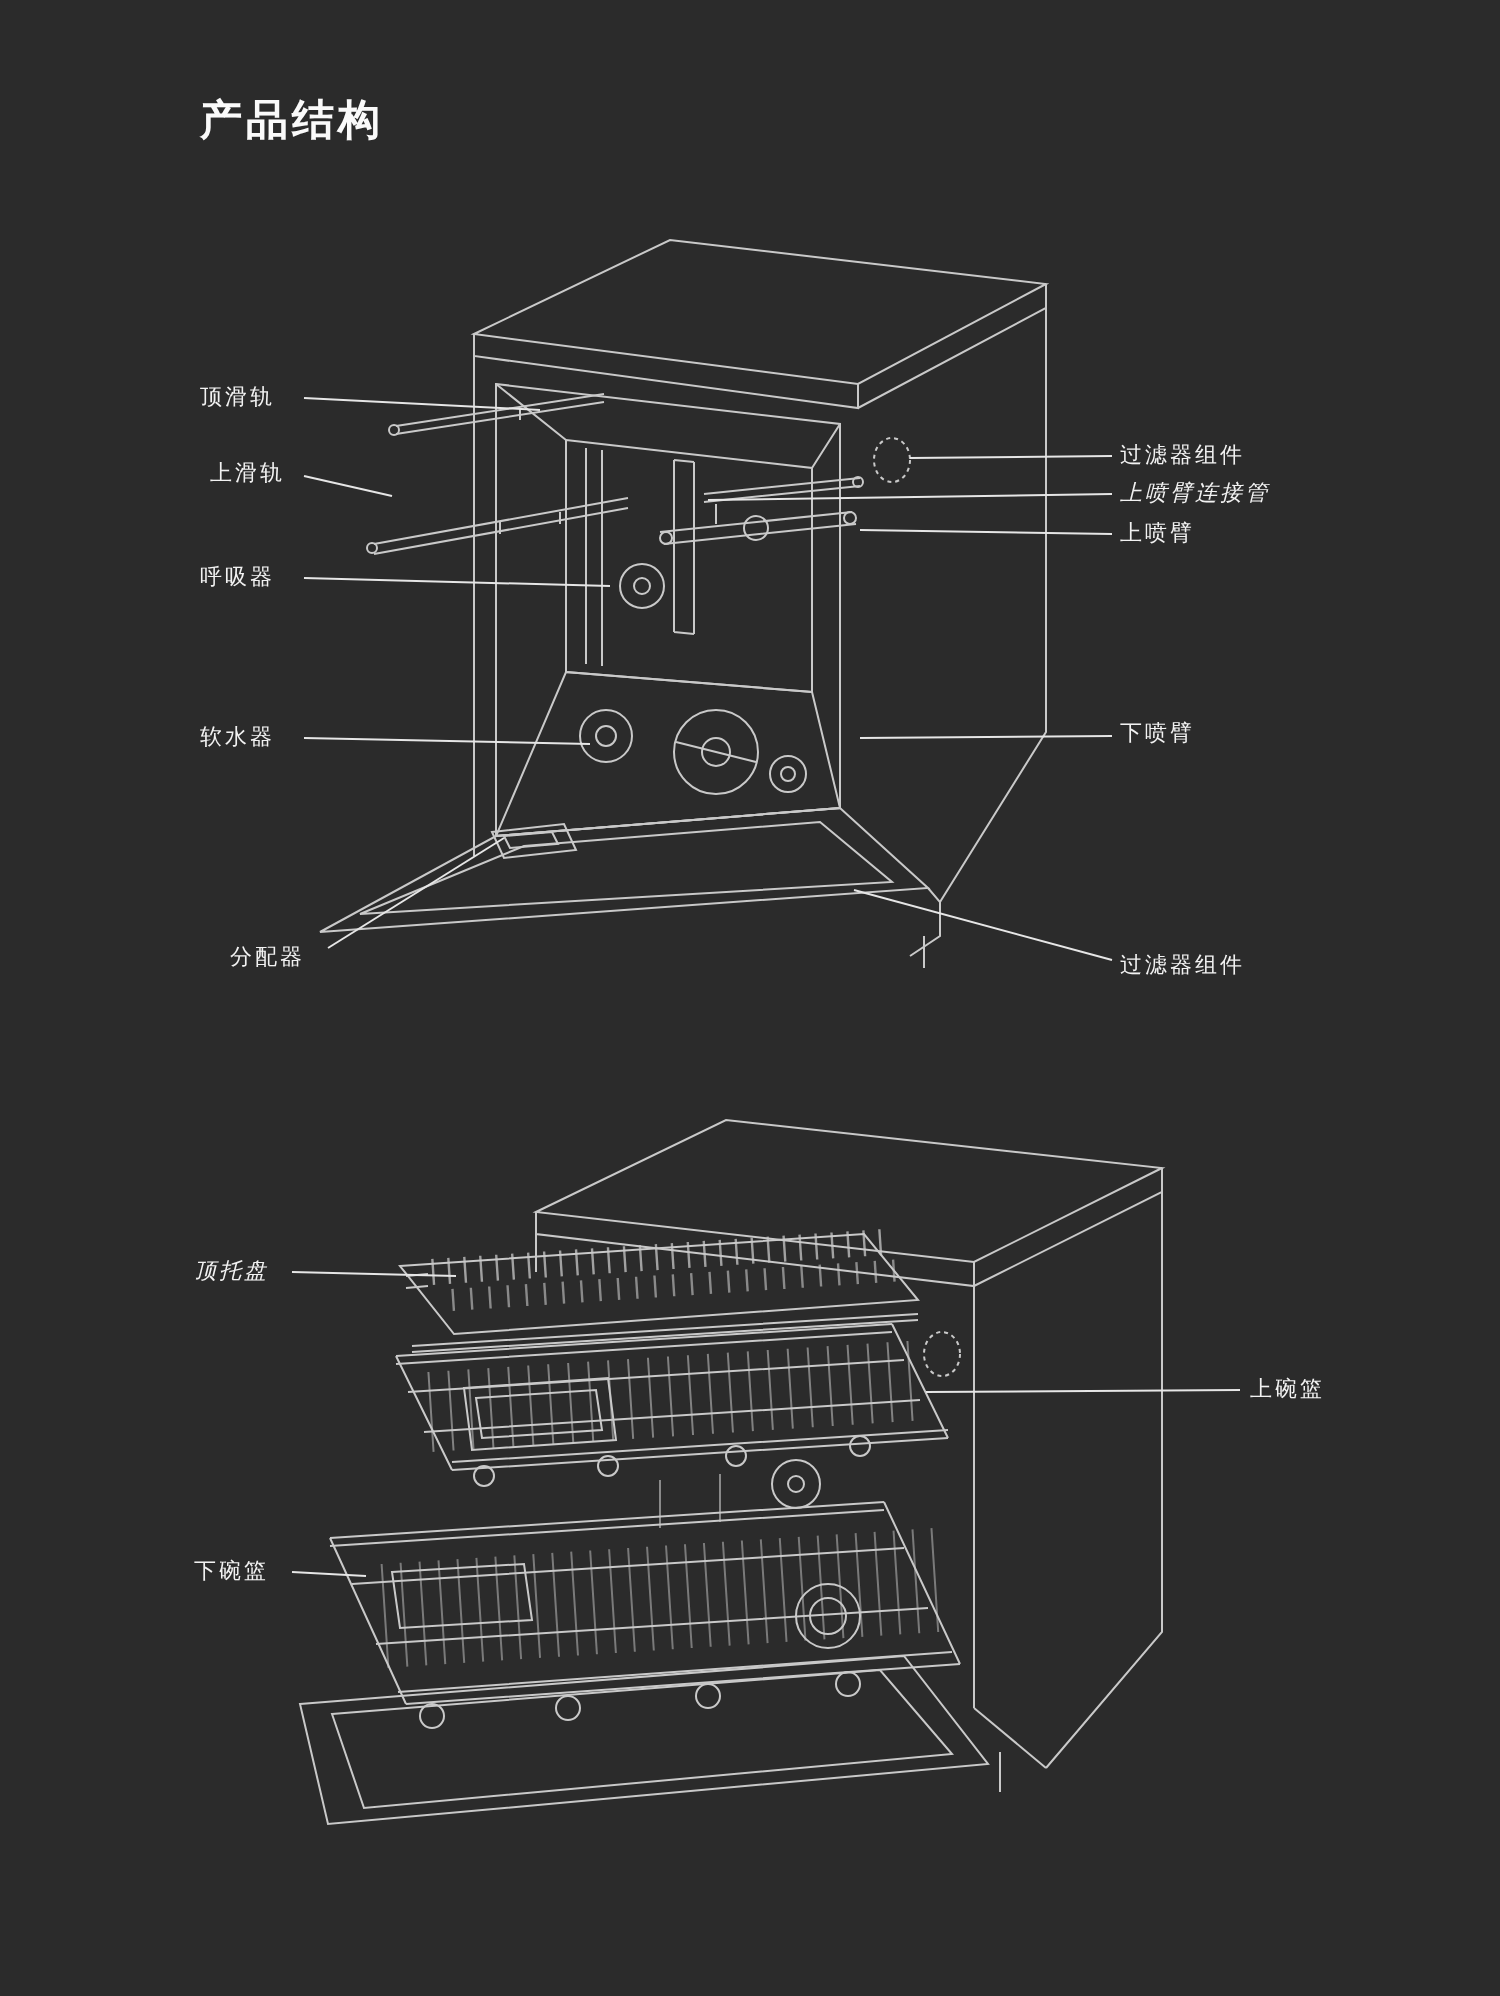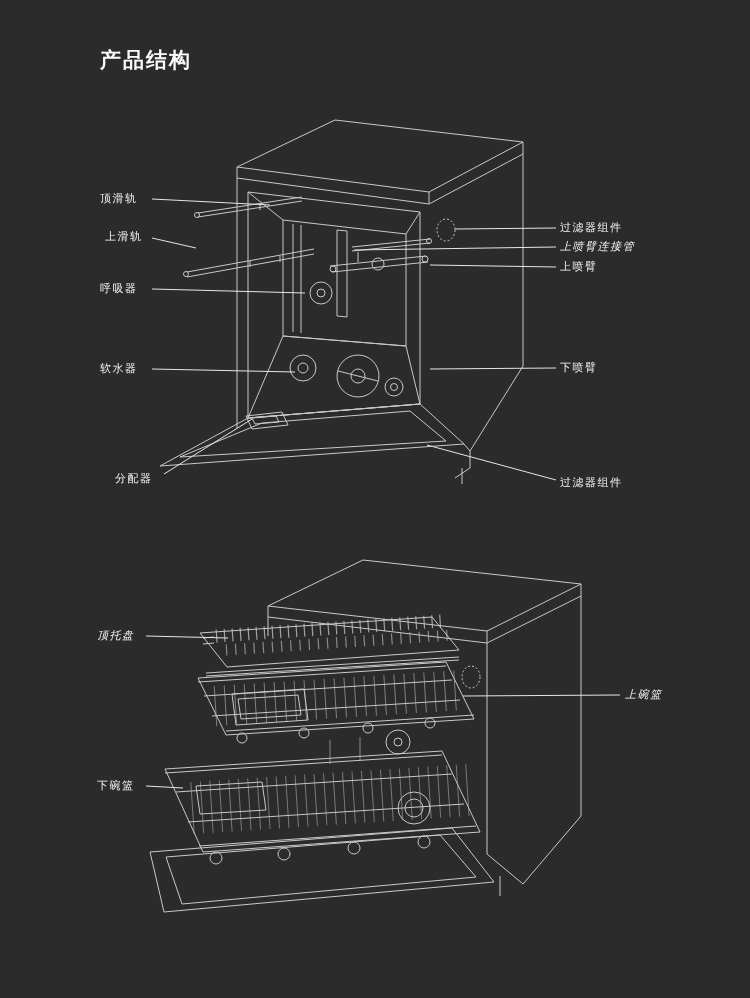--- a/index.html
+++ b/index.html
@@ -208,15 +208,15 @@
   <div class="label" style="left:115px; top:454px;">分配器</div>
 
   <div class="label" style="left:560px; top:203px;">过滤器组件</div>
   <div class="label" style="left:560px; top:222px;font-style:italic;">上喷臂连接管</div>
   <div class="label" style="left:560px; top:242px;">上喷臂</div>
   <div class="label" style="left:560px; top:343px;font-family:Liberation Mono, monospace;">下喷臂</div>
   <div class="label" style="left:560px; top:458px;">过滤器组件</div>
 
   <div class="label" style="left:97px; top:611px;font-style:italic;">顶托盘</div>
   <div class="label" style="left:97px; top:761px;">下碗篮</div>
-  <div class="label" style="left:625px; top:670px;font-style:italic;">上碗篮</div>
+  <div class="label" style="left:625px; top:670px;">上碗篮</div>
 
 </div>
 
 </body></html>

